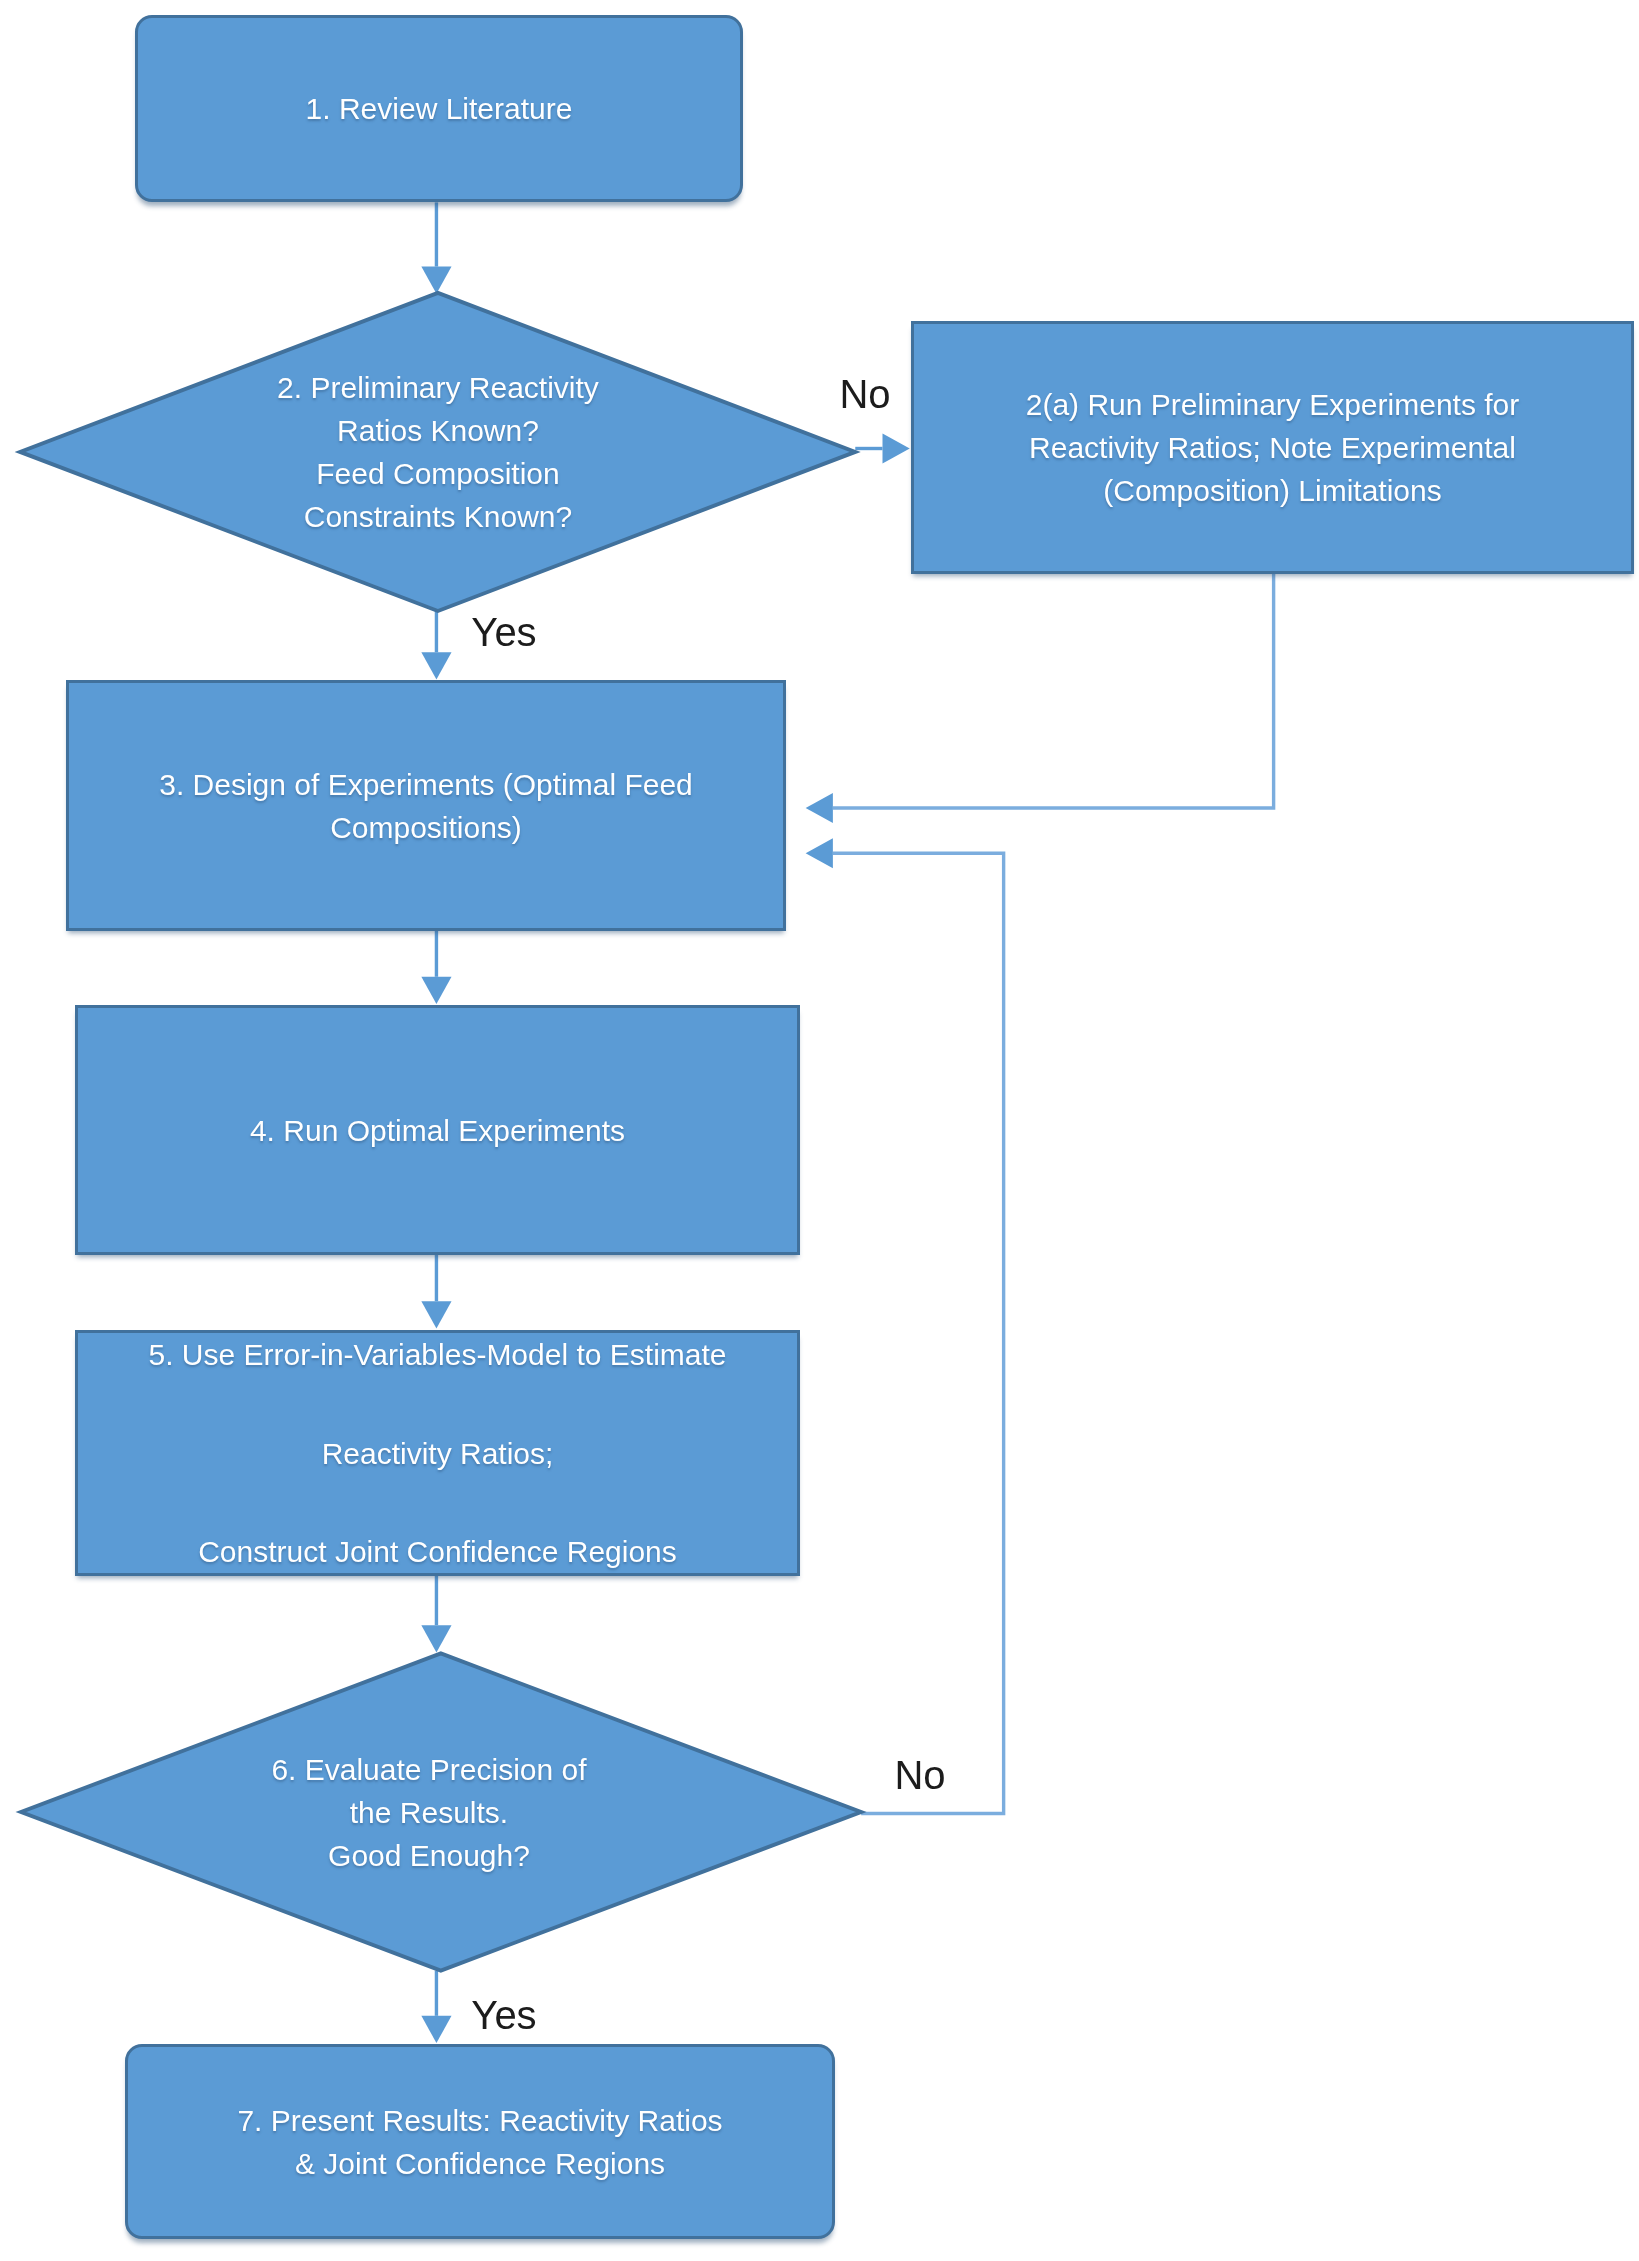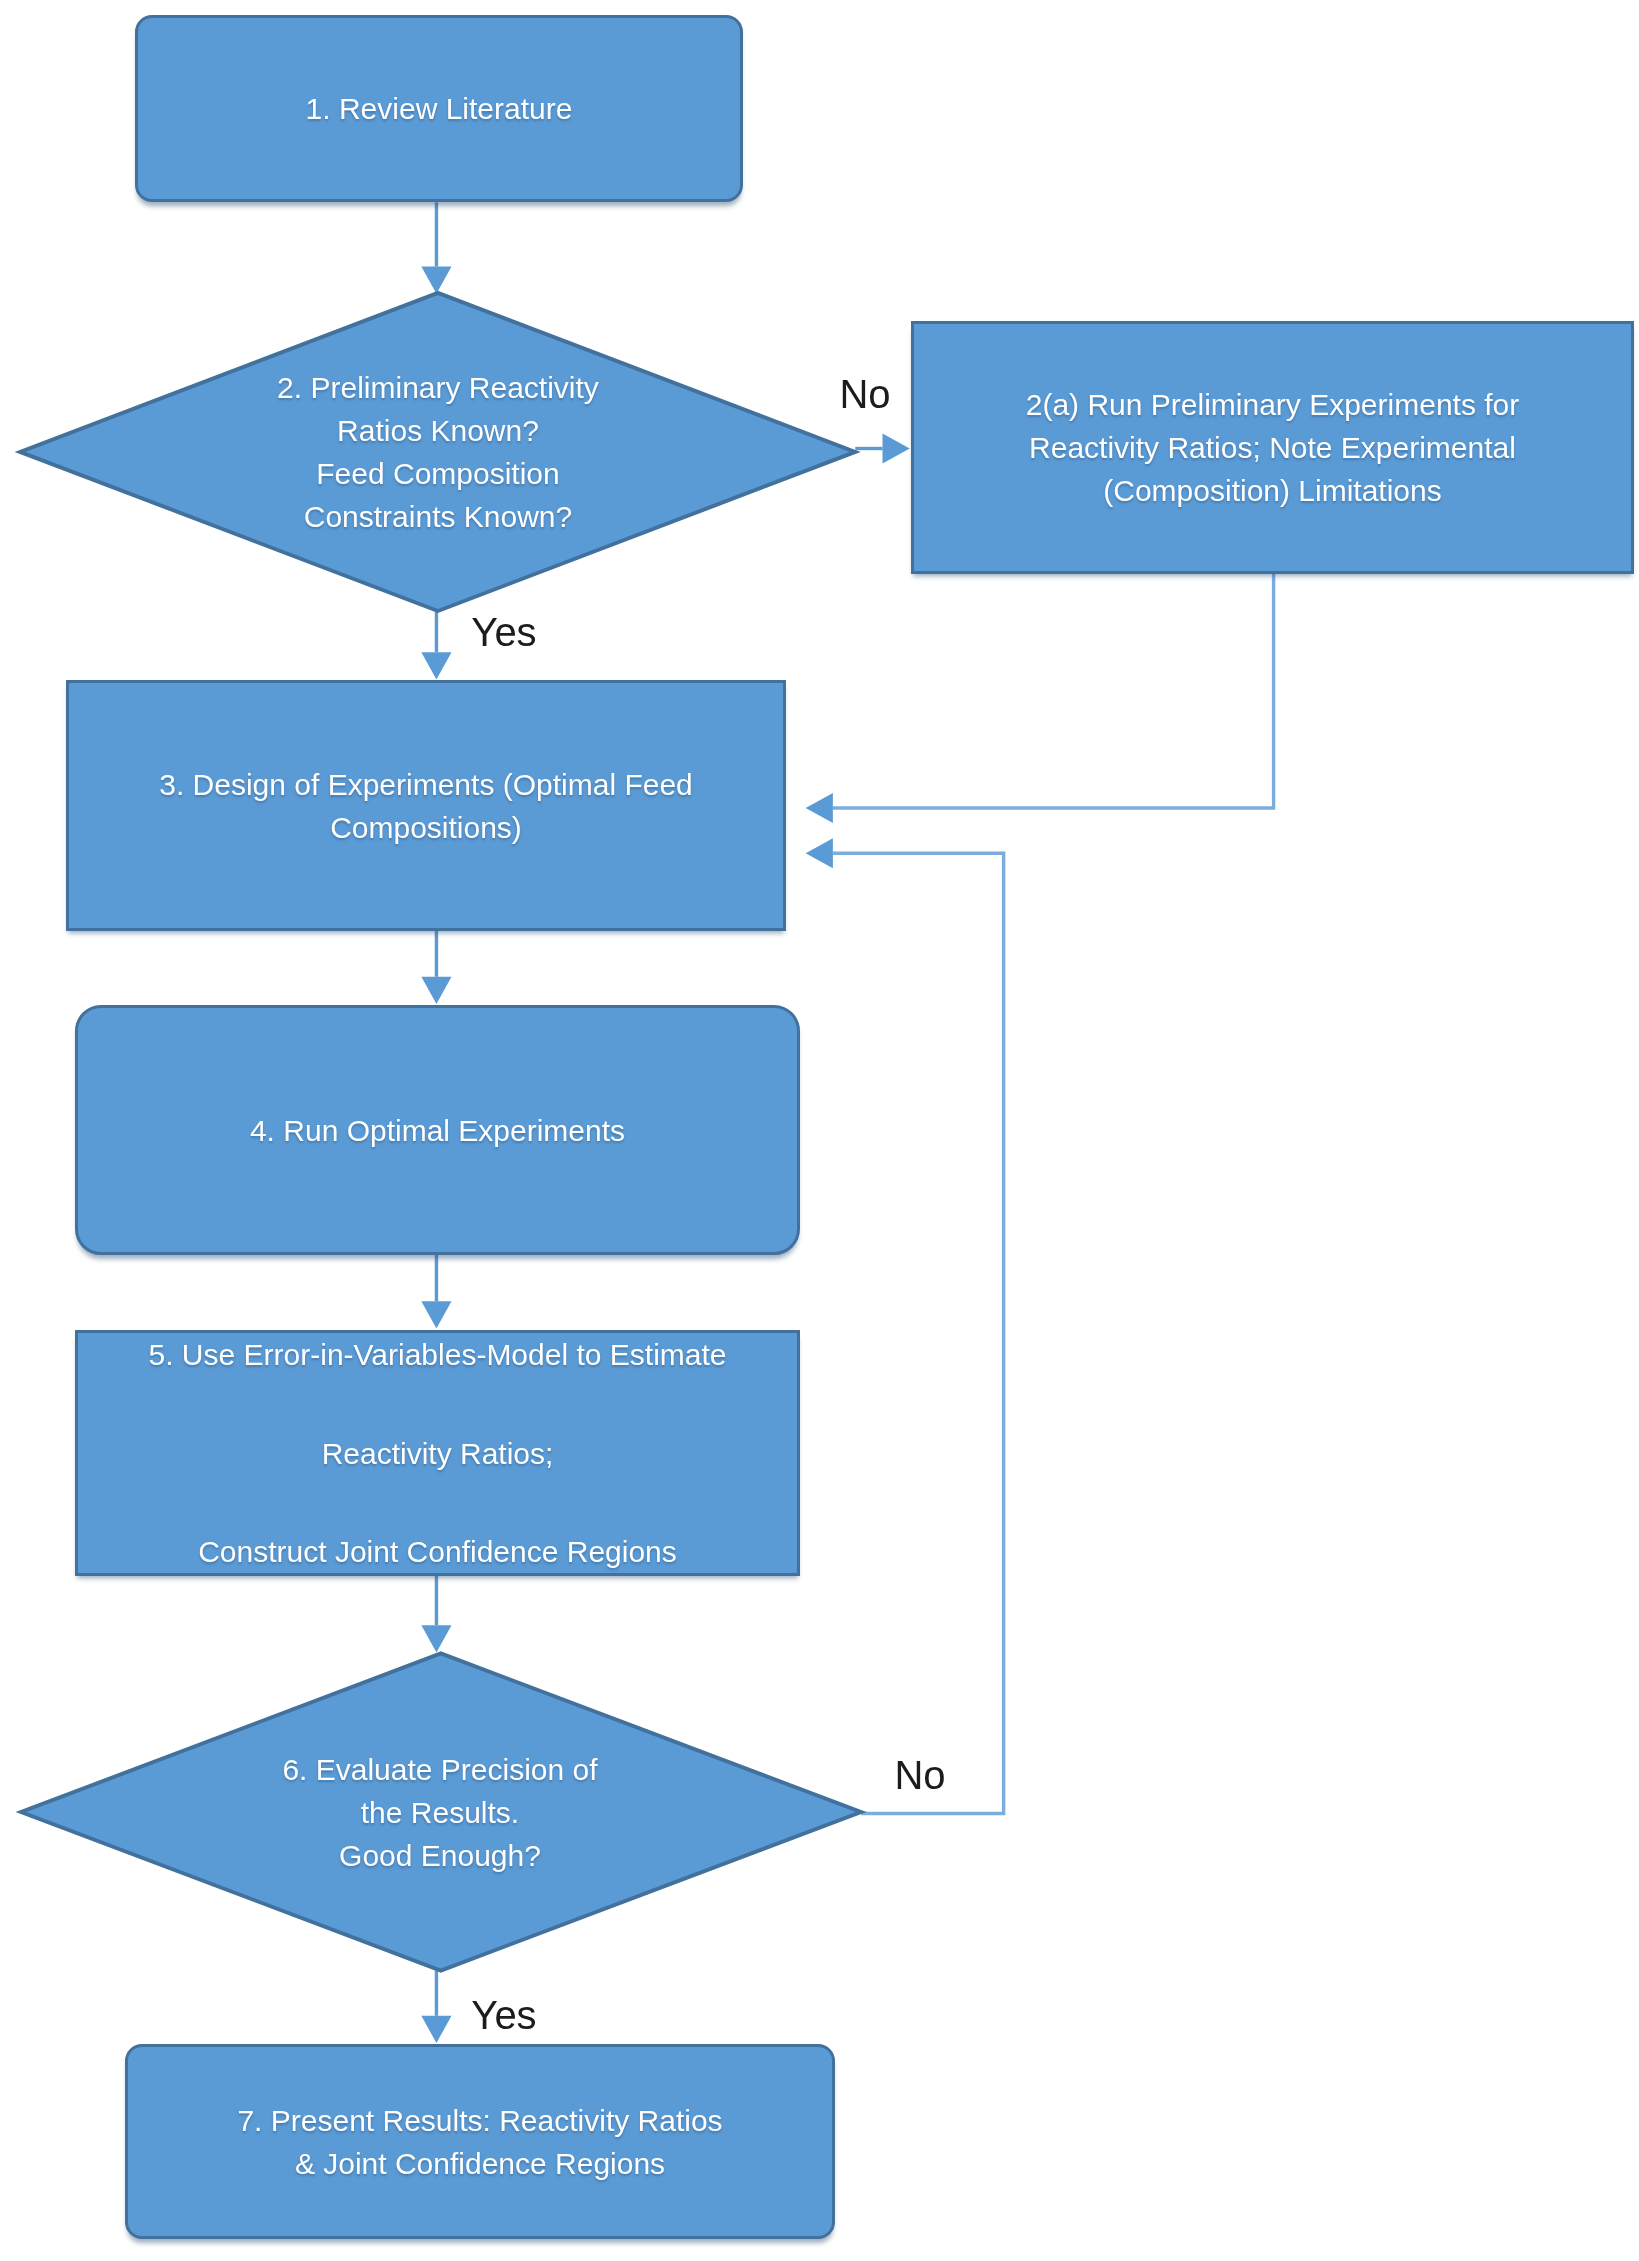--- a/index.html
+++ b/index.html
@@ -92,31 +92,31 @@
     <div class="nline">2(a) Run Preliminary Experiments for</div>
     <div class="nline">Reactivity Ratios; Note Experimental</div>
     <div class="nline">(Composition) Limitations</div>
   </div>
 
   <div class="node" style="left:66px;top:680px;width:720px;height:251px;">
     <div class="nline">3. Design of Experiments (Optimal Feed</div>
     <div class="nline">Compositions)</div>
   </div>
 
-  <div class="node" style="left:75px;top:1005px;width:725px;height:250px;border-radius:26px;">
+  <div class="node" style="left:75px;top:1005px;width:725px;height:250px;">
     <div class="nline">4. Run Optimal Experiments</div>
   </div>
 
   <div class="node" style="left:75px;top:1330px;width:725px;height:246px;justify-content:space-between;">
     <div class="nline">5. Use Error-in-Variables-Model to Estimate</div>
     <div class="nline">Reactivity Ratios;</div>
     <div class="nline">Construct Joint Confidence Regions</div>
   </div>
 
-  <div class="dtext" style="left:124px;top:1748px;width:632px;height:128px;justify-content:center;">
+  <div class="dtext" style="left:113px;top:1748px;width:632px;height:128px;justify-content:center;">
     <div class="nline">6. Evaluate Precision of</div>
     <div class="nline">the Results.</div>
     <div class="nline">Good Enough?</div>
   </div>
 
   <div class="node rounded" style="left:125px;top:2044px;width:710px;height:195px;">
     <div class="nline">7. Present Results: Reactivity Ratios</div>
     <div class="nline">&amp; Joint Confidence Regions</div>
   </div>
 

